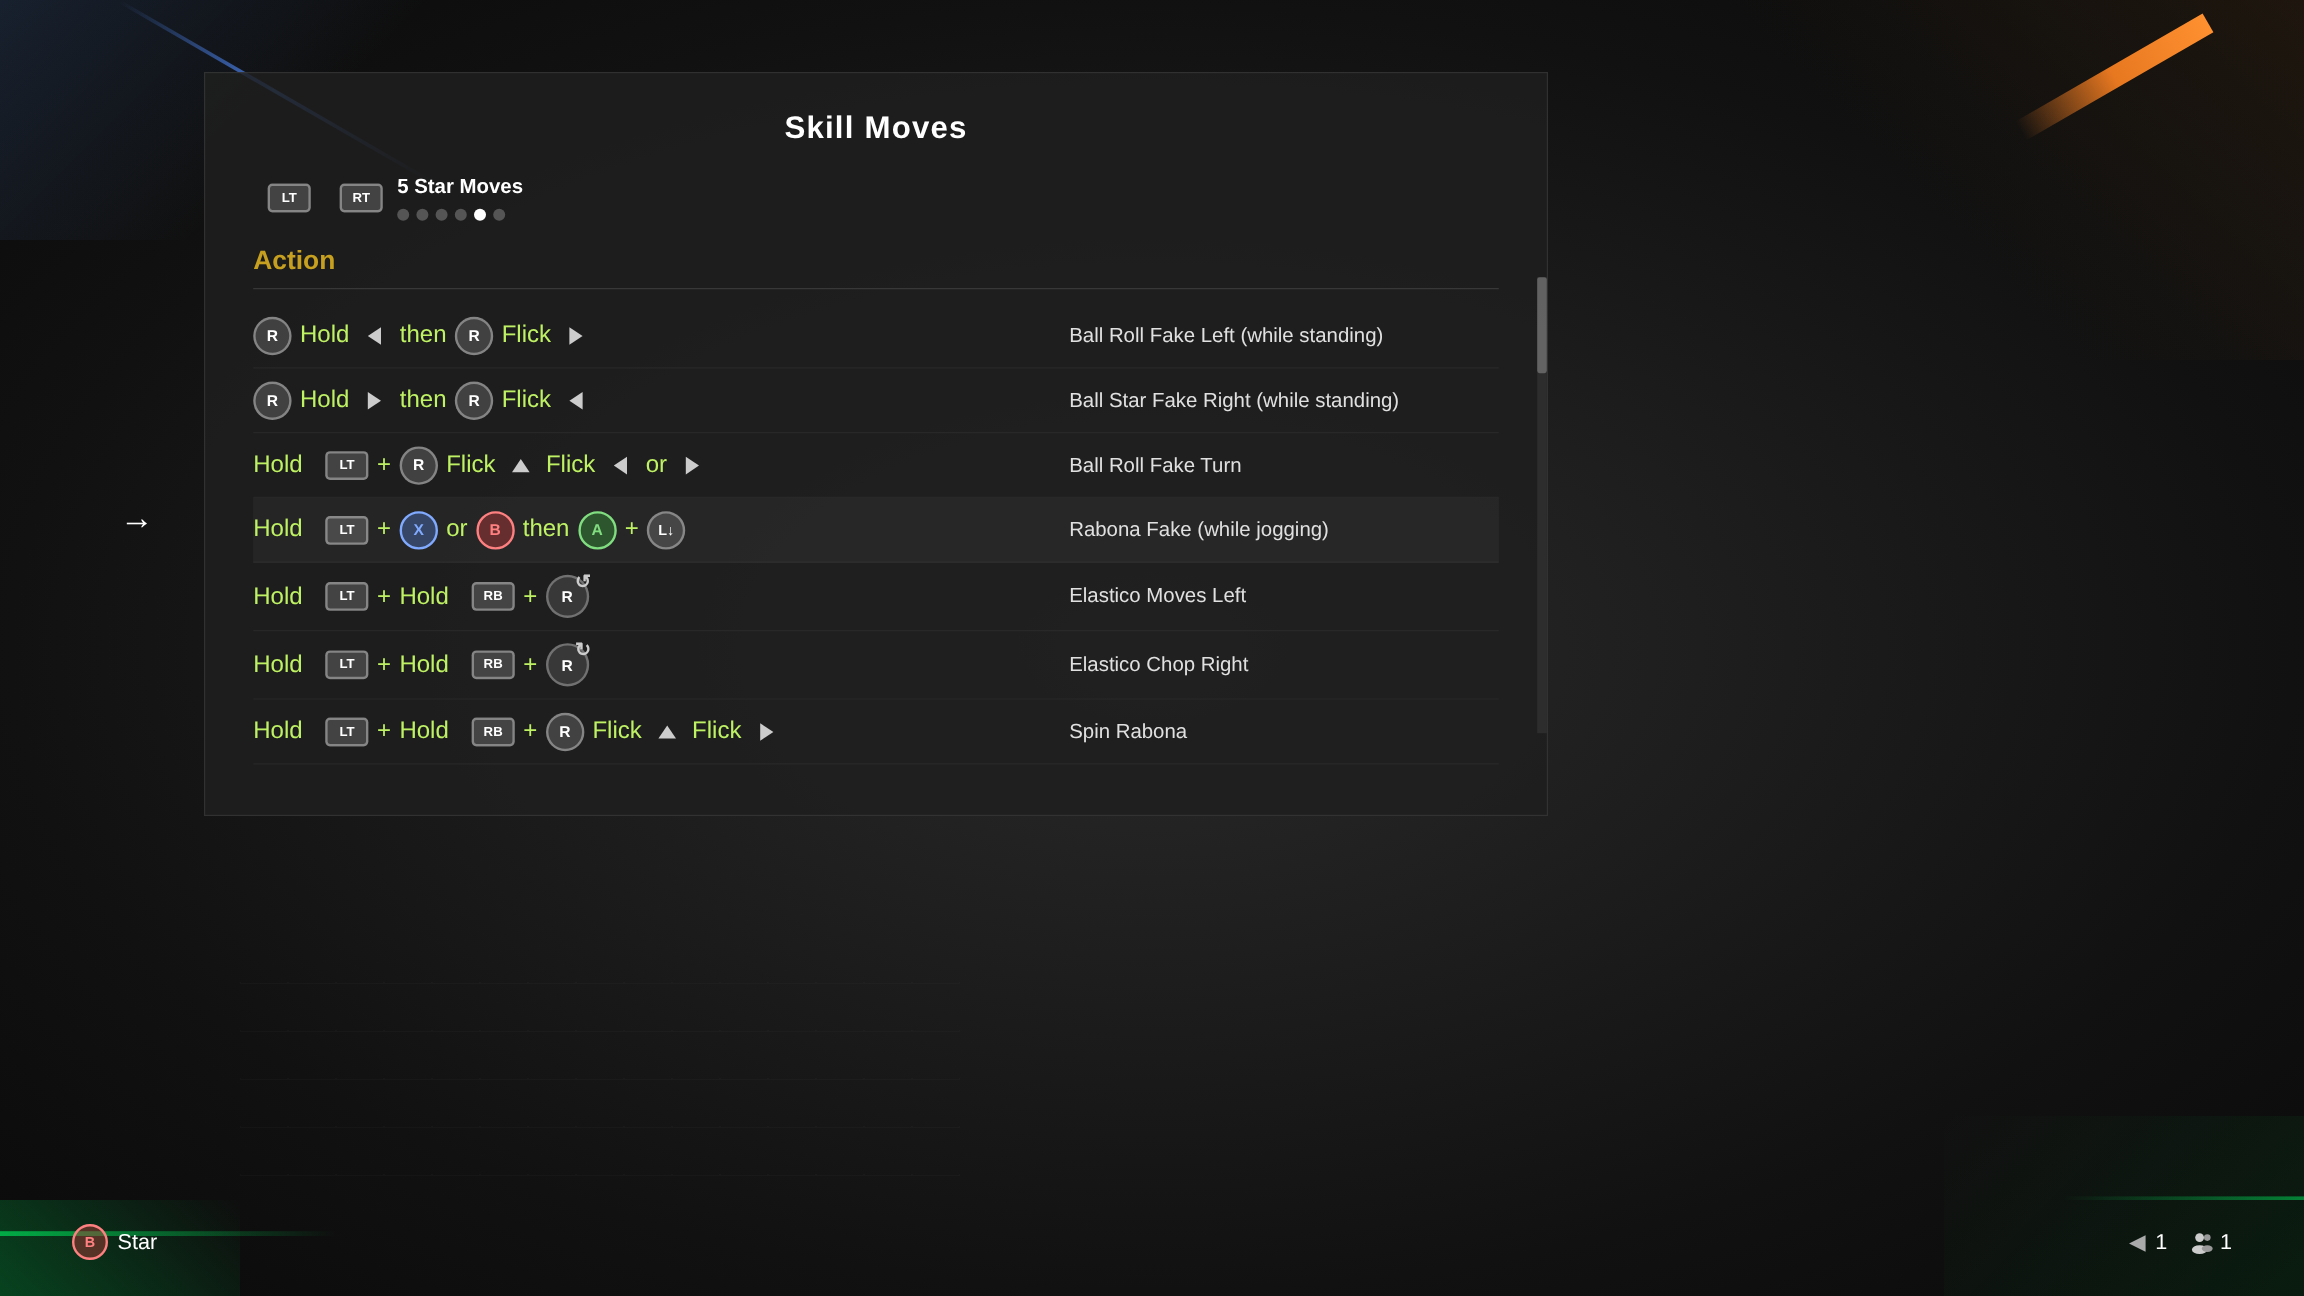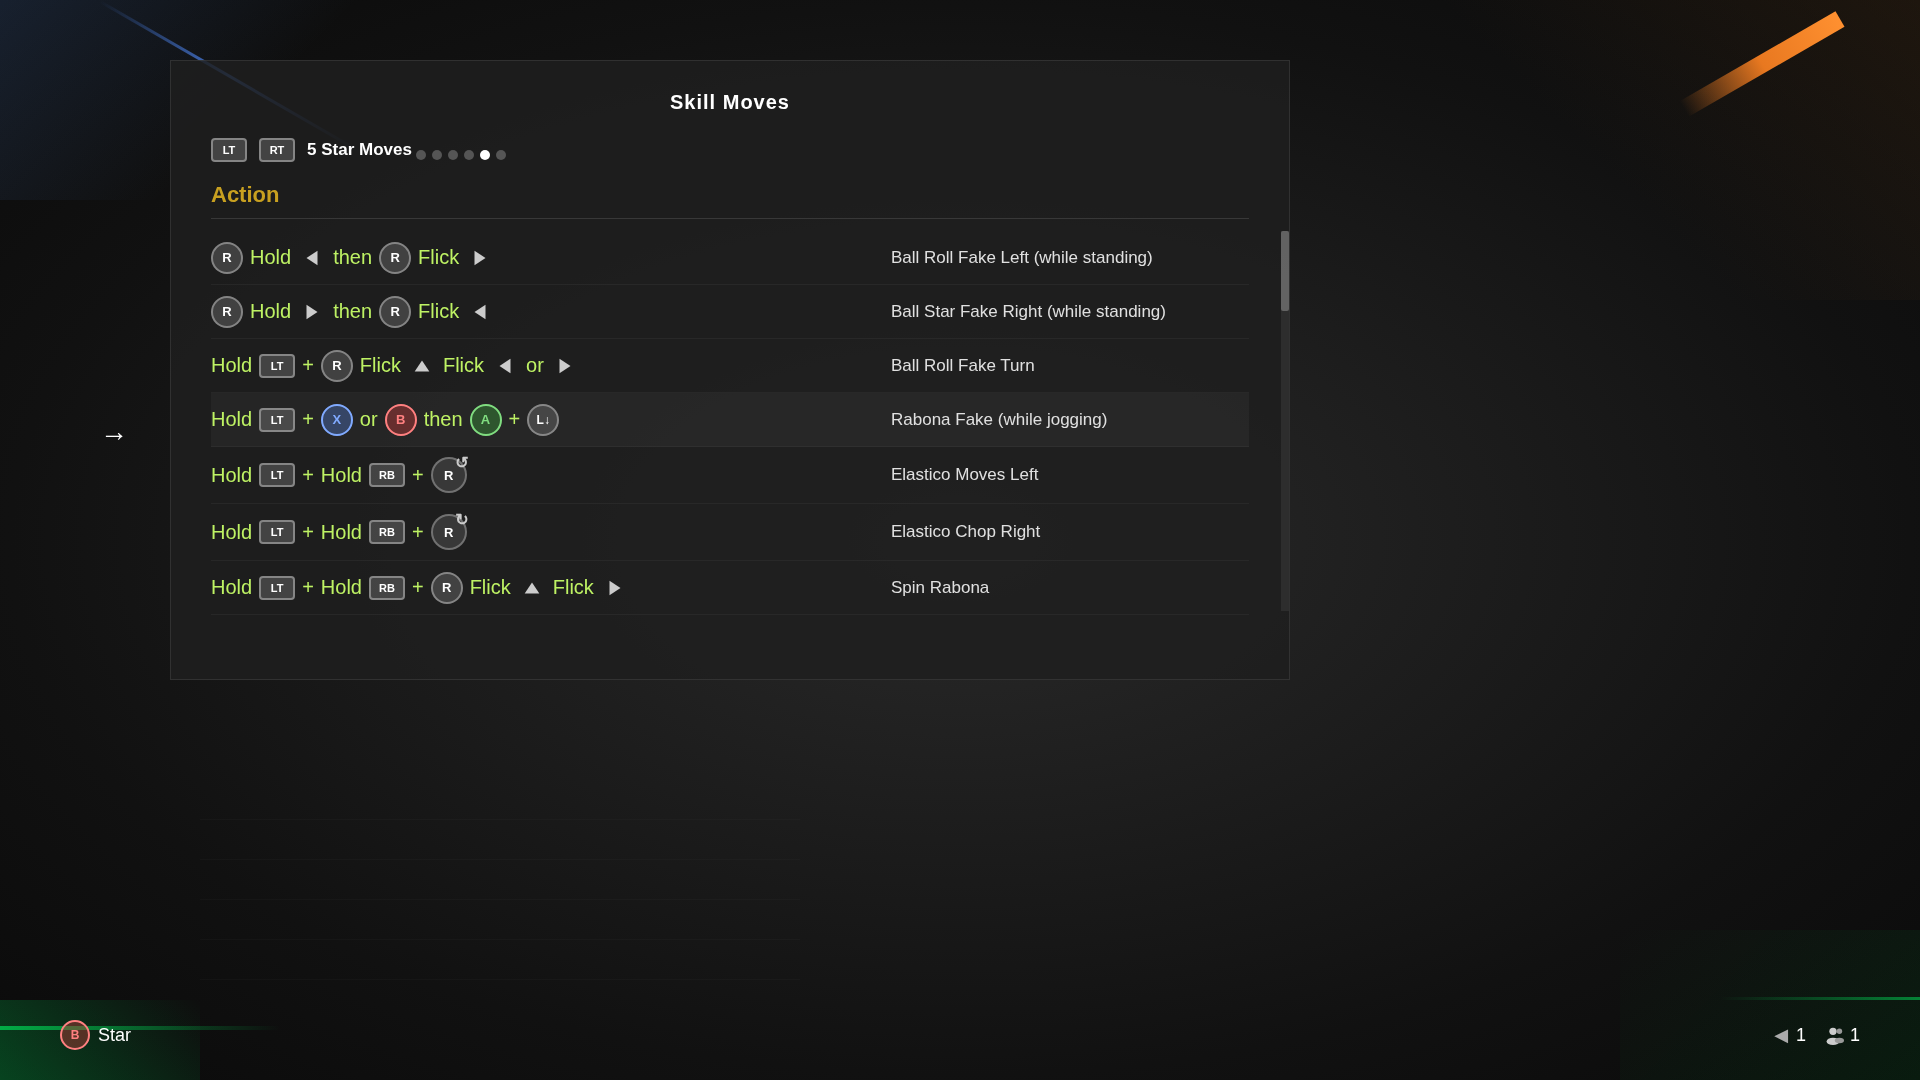--- a/index.html
+++ b/index.html
@@ -112,21 +112,21 @@
       height: 620px;
       background: rgba(30, 30, 30, 0.85);
       border: 1px solid rgba(80, 80, 80, 0.4);
       z-index: 10;
       padding: 30px 40px;
     }
 
     
     .page-title {
       text-align: center;
-      font-size: 20px;
+      font-size: 26px;
       font-weight: 600;
       color: #ffffff;
       margin-bottom: 24px;
       letter-spacing: 1px;
     }
 
     
     .tab-header {
       display: flex;
       align-items: center;
@@ -237,20 +237,21 @@
       min-width: 36px;
       height: 24px;
       border-radius: 4px;
       background: rgba(140,140,140,0.35);
       border: 2px solid rgba(200,200,200,0.5);
       font-size: 11px;
       font-weight: 700;
       color: #ffffff;
       padding: 0 6px;
       flex-shrink: 0;
+      margin-left: 12px;
     }
 
     .text-plain {
       font-size: 20px;
       color: #bef264;
       flex-shrink: 0;
     }
 
     
     .arrow {
@@ -369,21 +370,21 @@
 
 <div class="current-arrow" style="top: 432px;">→</div>
 
 <div class="main-panel">
 
   <div class="page-title">Skill Moves</div>
 
   <div class="tab-header">
     <span class="btn-rect">LT</span>
     <span class="btn-rect">RT</span>
-    <div style="display:flex; gap:4px;align-items:flex-end;">
+    <div style="display:flex; flex-direction:column; gap:4px;">
       <span class="tab-label">5 Star Moves</span>
       <div class="dots-row">
         <div class="dot"></div>
         <div class="dot"></div>
         <div class="dot"></div>
         <div class="dot"></div>
         <div class="dot active"></div>
         <div class="dot"></div>
       </div>
     </div>

